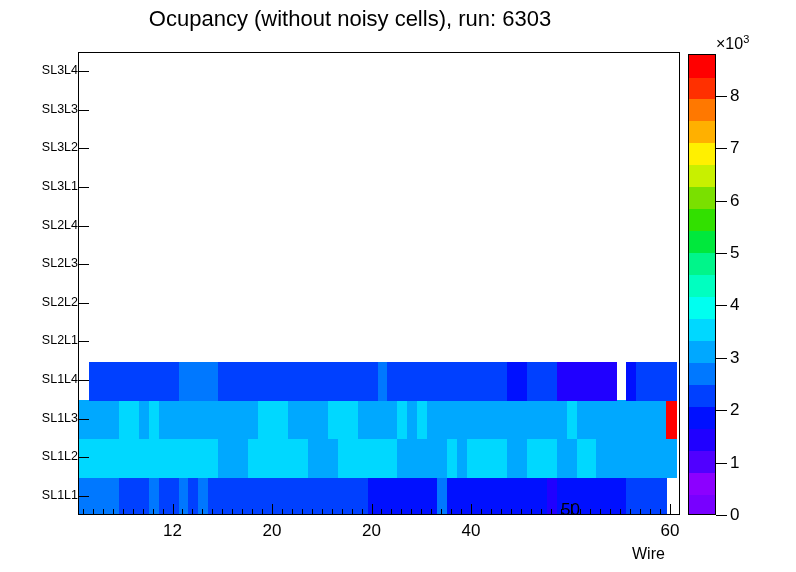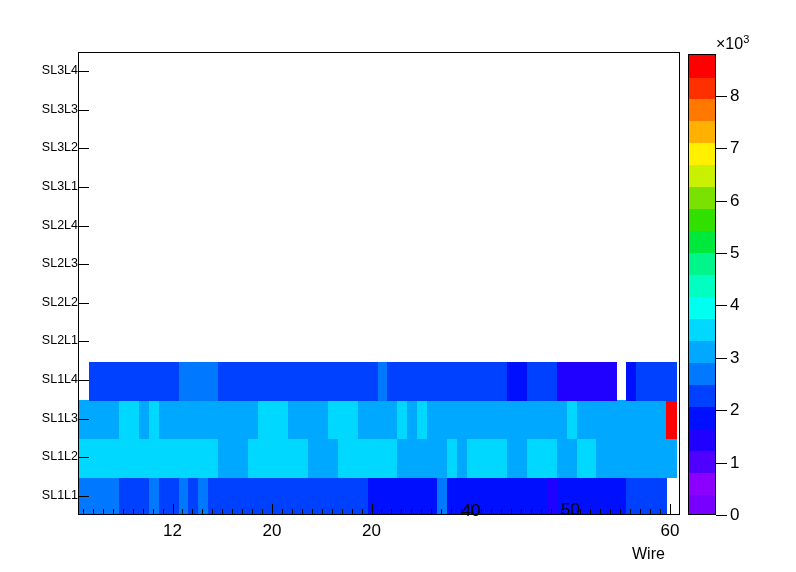--- a/index.html
+++ b/index.html
@@ -35,20 +35,21 @@
   .ptick{position:absolute;left:716px;width:11px;height:1px;background:#000;}
   .plabel{position:absolute;left:730px;font-size:17px;color:#000;line-height:1;}
   #pexp{position:absolute;left:716px;top:33px;font-size:16px;color:#000;}
   #pexp sup{font-size:11px;}
 </style>
 </head>
 <body>
 
 <div id="root">
 
+  <div id="title">Ocupancy (without noisy cells), run: 6303</div>
 
   <div id="frame">
     <div id="cells">
         <div class="cell" style="left: 0px; top: 424.417px; width: 10.5504px; height: 39.1833px; background: rgb(0, 120, 255);"></div>
         <div class="cell" style="left: 9.95041px; top: 424.417px; width: 10.5504px; height: 39.1833px; background: rgb(0, 120, 255);"></div>
         <div class="cell" style="left: 19.9008px; top: 424.417px; width: 10.5504px; height: 39.1833px; background: rgb(0, 120, 255);"></div>
         <div class="cell" style="left: 29.8512px; top: 424.417px; width: 10.5504px; height: 39.1833px; background: rgb(0, 120, 255);"></div>
         <div class="cell" style="left: 39.8017px; top: 424.417px; width: 10.5504px; height: 39.1833px; background: rgb(0, 64, 255);"></div>
         <div class="cell" style="left: 49.7521px; top: 424.417px; width: 10.5504px; height: 39.1833px; background: rgb(0, 64, 255);"></div>
         <div class="cell" style="left: 59.7025px; top: 424.417px; width: 10.5504px; height: 39.1833px; background: rgb(0, 64, 255);"></div>
@@ -368,21 +369,21 @@
       <div class="xtick" style="left: 610px; height: 6px; top: 509px;"></div>
       <div class="xtick" style="left: 620px; height: 6px; top: 509px;"></div>
       <div class="xtick" style="left: 630px; height: 6px; top: 509px;"></div>
       <div class="xtick" style="left: 640px; height: 6px; top: 509px;"></div>
       <div class="xtick" style="left: 650px; height: 6px; top: 509px;"></div>
       <div class="xtick" style="left: 660px; height: 6px; top: 509px;"></div>
       <div class="xtick" style="left: 670px; height: 11px; top: 504px;"></div>
       <div class="xlabel" style="left: 152.529px; top: 521px;">12</div>
       <div class="xlabel" style="left: 252.033px; top: 521px;">20</div>
       <div class="xlabel" style="left: 351.537px; top: 521px;">20</div>
-      <div class="xlabel" style="left: 451.041px; top: 501px;">40</div>
+      <div class="xlabel" style="left: 451.041px; top: 521px;">40</div>
       <div class="xlabel" style="left: 550.545px; top: 500px;">50</div>
       <div class="xlabel" style="left: 650.05px; top: 521px;">60</div>
     </div>
 
   <div id="xtitle" style="left: 632px; top: 545px;">Wire</div>
 
   <div id="palette">
       <div class="pband" style="top: 439.048px; height: 22.5524px; background: rgb(120, 0, 255);"></div>
       <div class="pband" style="top: 417.095px; height: 22.5524px; background: rgb(140, 0, 255);"></div>
       <div class="pband" style="top: 395.143px; height: 22.5524px; background: rgb(80, 0, 255);"></div>

